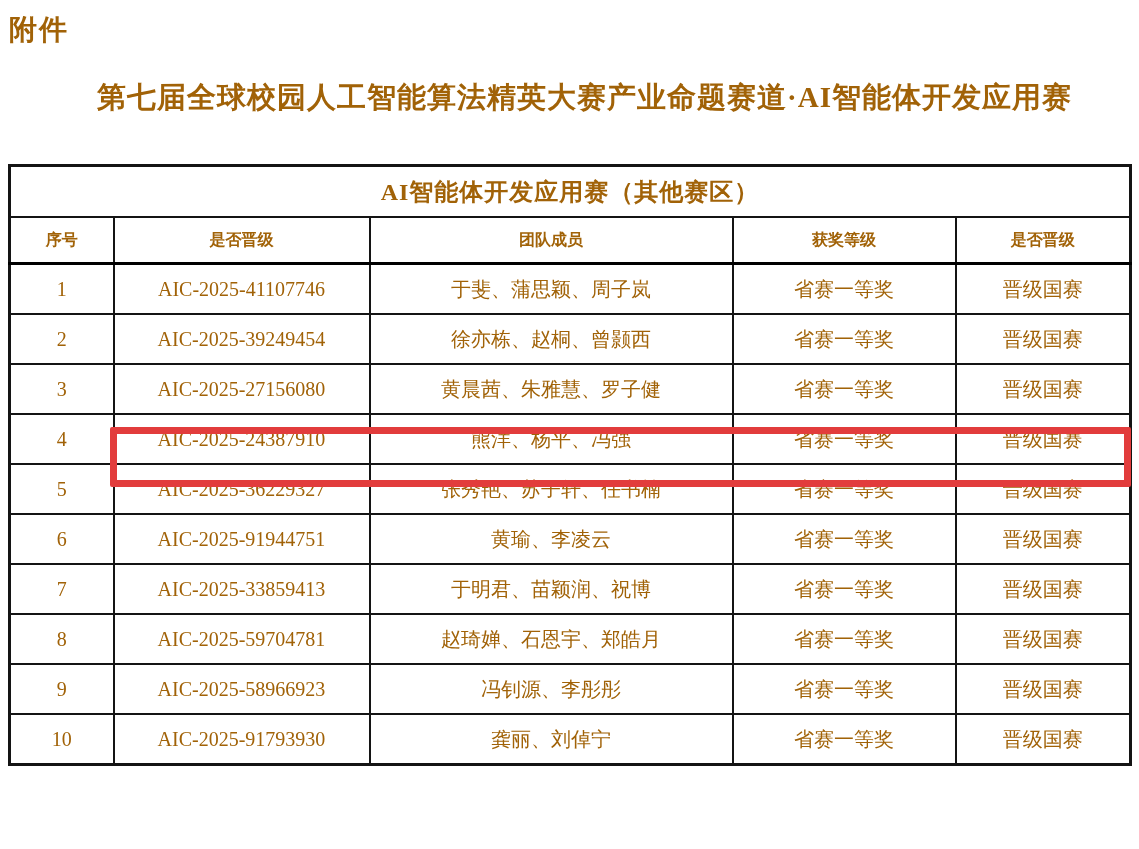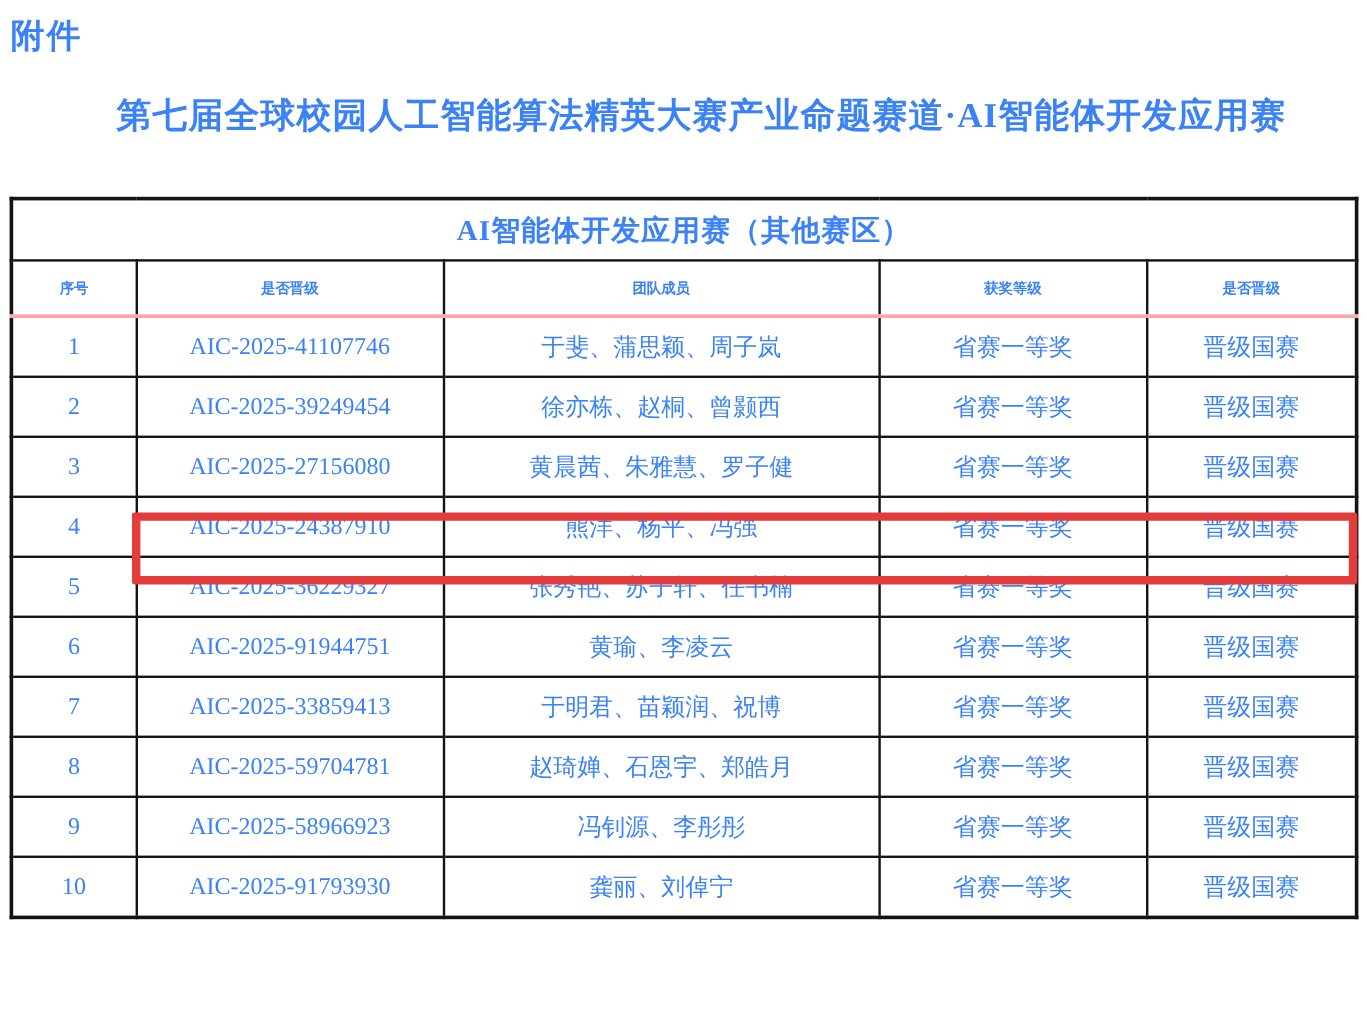--- a/index.html
+++ b/index.html
@@ -6,21 +6,21 @@
     margin: 0;
     padding: 0;
     background: #ffffff;
   }
   .page {
     position: relative;
     width: 1139px;
     height: 849px;
     background: #ffffff;
     font-family: "Liberation Serif", "DejaVu Serif", serif;
-    color: #3b82f6;
+    color: #a16207;
     overflow: hidden;
   }
   .attachment {
     position: absolute;
     top: 11px;
     left: 9px;
     font-family: "Liberation Sans", "DejaVu Sans", sans-serif;
     font-weight: bold;
     font-size: 28px;
     letter-spacing: 2px;
@@ -57,23 +57,23 @@
   }
   th.caption-cell {
     height: 49px;
     font-size: 24px;
     font-weight: bold;
     letter-spacing: 1px;
     border-bottom: 3px solid #141414;
   }
   tr.header-row th {
     height: 44px;
-    font-size: 12px;
-    font-weight: bold;
-    border-bottom: 3px solid #fca5a5;
+    font-size: 16px;
+    font-weight: bold;
+    border-bottom: 3px solid #000000;
   }
   tbody tr td {
     height: 48px;
     font-size: 20px;
     font-weight: normal;
   }
   tbody td.cell-no,
   tbody td.cell-entry_id {
     font-family: "Liberation Serif", "DejaVu Serif", serif;
   }

